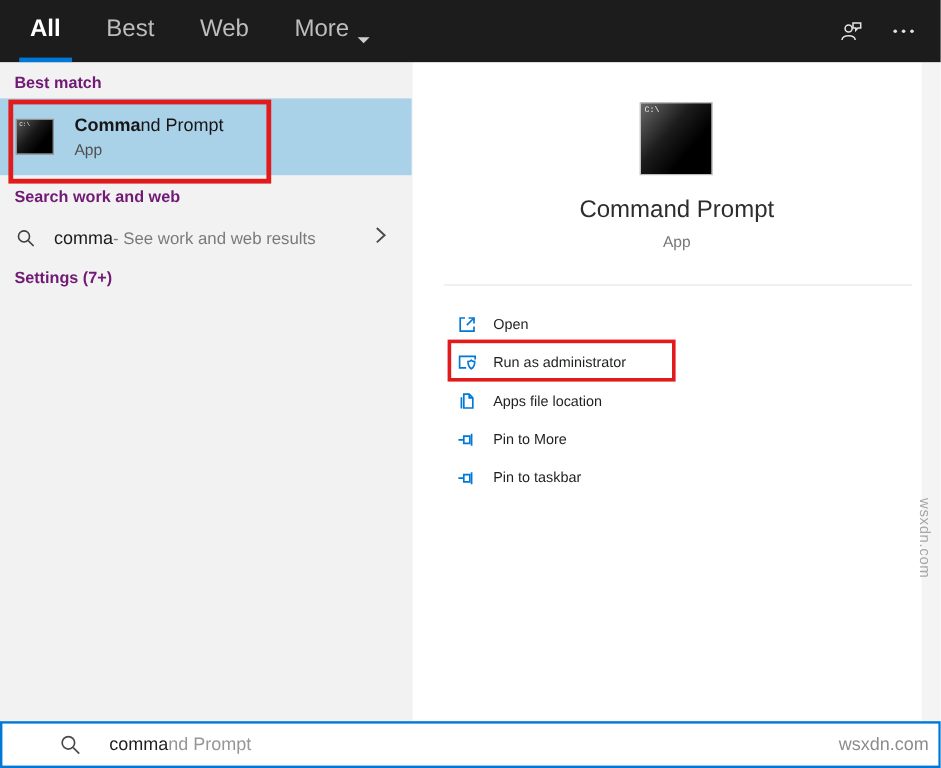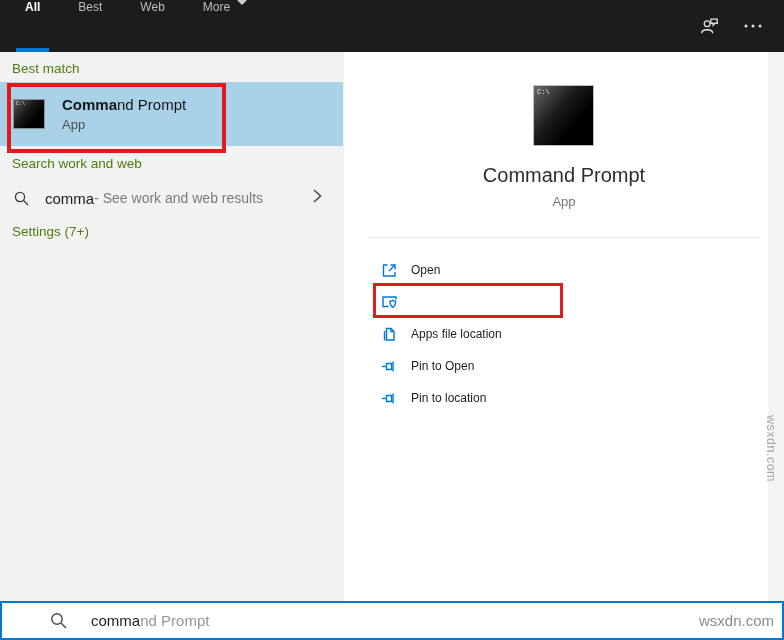--- a/index.html
+++ b/index.html
@@ -3,32 +3,32 @@
 <meta charset="utf-8">
 <style>
   * { margin:0; padding:0; box-sizing:border-box; }
   html,body { width:784px; height:640px; overflow:hidden; background:#fff;
               font-family:"Liberation Sans","DejaVu Sans",sans-serif; }
   .stage { position:relative; width:784px; height:640px; }
 
   
   .topbar { position:absolute; left:0; top:0; width:784px; height:52px; background:#1c1c1c; }
   .tabs { position:absolute; left:16px; top:0; height:52px; display:flex; align-items:stretch; }
-  .tab { position:relative; display:flex; align-items:flex-start; padding:0 9px; margin-right:20px;
-         font-size:12px; color:#bdbdbd; cursor:pointer; }
+  .tab { position:relative; display:flex; align-items:flex-end; padding:16px 9px; margin-right:20px;
+         font-size:20px; color:#bdbdbd; cursor:pointer; }
   .tab.active { color:#ffffff; font-weight:700; }
   .tab.active .underline { position:absolute; left:0; right:0; bottom:0; height:4px; background:#0078d7; }
   .caret { width:0; height:0; border-left:5px solid transparent; border-right:5px solid transparent;
            border-top:5px solid #cfcfcf; margin-left:7px; }
   .topbar-icons { position:absolute; right:20px; top:0; height:52px; display:flex; align-items:center; gap:22px; }
   .tb-icon { width:22px; height:22px; display:flex; align-items:center; justify-content:center; cursor:pointer; }
 
   
   .left-panel { position:absolute; left:0; top:52px; width:344px; height:549px; background:#f2f2f2; }
-  .section-header { position:absolute; left:12px; font-size:13.5px; font-weight:400; color:#4d7c0f; }
+  .section-header { position:absolute; left:12px; font-size:13.5px; font-weight:700; color:#701a75; }
   .hdr-best { top:9px; }
   .hdr-web  { top:104px;text-align:right; }
   .hdr-settings { top:172px; }
 
   .best-row { position:absolute; left:0; top:30px; width:343px; height:64px; background:#a9d1e8;
               display:flex; align-items:center; padding-left:13px; cursor:pointer; }
   .cmd-icon-sm { width:32px; height:30px; flex:0 0 auto; border:1px solid #8f8f8f;
                  background:linear-gradient(130deg,#5a5a5a 0%,#181818 42%,#000 70%); position:relative; }
   .cmd-icon-sm .prompt-mark { position:absolute; left:2px; top:1px; color:#eaeaea;
                  font-family:"Liberation Mono","DejaVu Sans Mono",monospace; font-size:5px; }
@@ -170,50 +170,51 @@
         </span>
         <span class="action-label">Open</span>
       </div>
       <div class="action-row">
         <span class="action-ic">
           <svg width="17" height="17" viewBox="0 0 17 17" fill="none" stroke="#0078d7" stroke-width="1.4">
             <path d="M15 5.5 V3 H2 V12.5 H7.5"></path>
             <path d="M11.8 6.2 C12.6 7 13.6 7.3 14.6 7.3 C14.6 10.3 13.8 12.2 11.8 13.3 C9.8 12.2 9 10.3 9 7.3 C10 7.3 11 7 11.8 6.2 Z"></path>
           </svg>
         </span>
+        <span class="action-label">Run as administrator</span>
       </div>
       <div class="action-row">
         <span class="action-ic">
           <svg width="17" height="17" viewBox="0 0 17 17" fill="none" stroke="#0078d7" stroke-width="1.4">
             <path d="M5.5 2.5 H10 L13 5.5 V14 H5.5 Z"></path>
             <path d="M10 2.5 V5.5 H13"></path>
             <path d="M3.5 5 V14.5"></path>
           </svg>
         </span>
         <span class="action-label">Apps file location</span>
       </div>
       <div class="action-row">
         <span class="action-ic">
           <svg width="17" height="17" viewBox="0 0 17 17" fill="none" stroke="#0078d7" stroke-width="1.4">
             <line x1="1" y1="8.5" x2="5.5" y2="8.5"></line>
             <path d="M5.5 5.5 H10.5 V11.5 H5.5 Z"></path>
             <line x1="12" y1="3.5" x2="12" y2="13.5"></line>
           </svg>
         </span>
-        <span class="action-label">Pin to Open</span>
+        <span class="action-label">Pin to More</span>
       </div>
       <div class="action-row">
         <span class="action-ic">
           <svg width="17" height="17" viewBox="0 0 17 17" fill="none" stroke="#0078d7" stroke-width="1.4">
             <line x1="1" y1="8.5" x2="5.5" y2="8.5"></line>
             <path d="M5.5 5.5 H10.5 V11.5 H5.5 Z"></path>
             <line x1="12" y1="3.5" x2="12" y2="13.5"></line>
           </svg>
         </span>
-        <span class="action-label">Pin to location</span>
+        <span class="action-label">Pin to taskbar</span>
       </div>
     </div>
   </div>
 
   <div class="edge-strip"></div>
   <div class="wm-side">wsxdn.com</div>
 
   <div class="anno anno-best"></div>
   <div class="anno anno-admin"></div>
 

